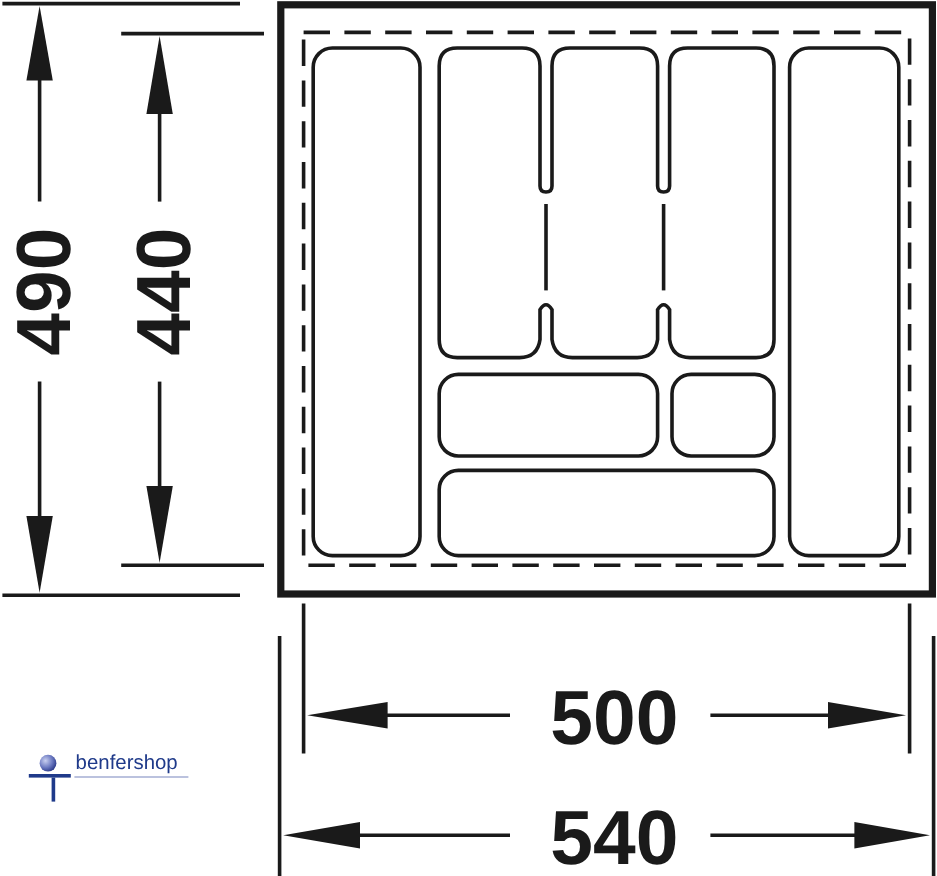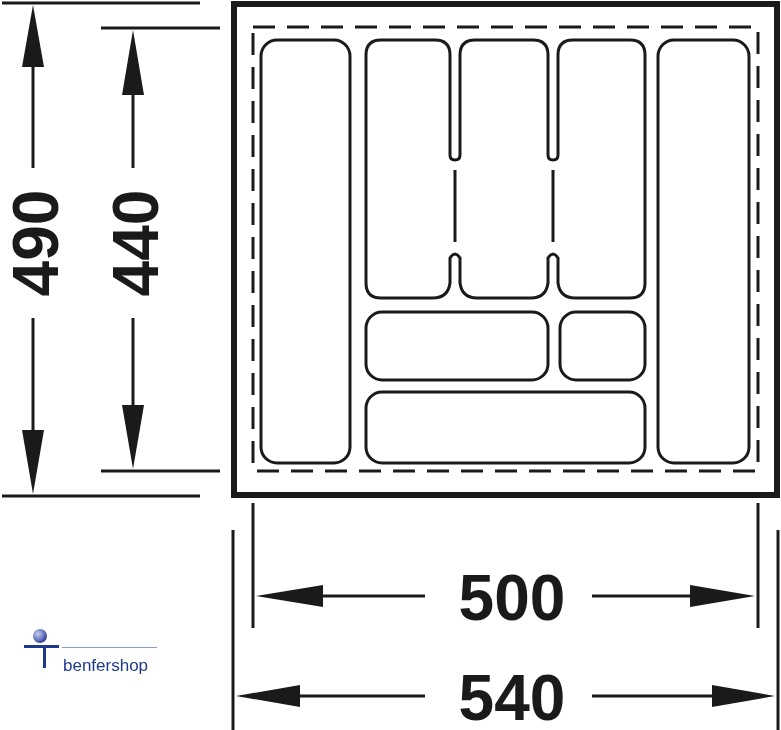--- a/index.html
+++ b/index.html
@@ -1,19 +1,19 @@
 <!DOCTYPE html>
 <html><head>
 <meta charset="utf-8">
 <style>
   html, body { margin:0; padding:0; background:#ffffff; }
   body { width:781px; height:730px; position:relative; overflow:hidden; font-family:"Liberation Sans", sans-serif; }
   #diagram { position:absolute; left:0; top:0; }
   .dim-label { font-family:"Liberation Sans", sans-serif; font-weight:bold; fill:#1a1a1a; }
-  .logo-text { position:absolute; left:63px; top:656px; font-family:"Liberation Sans", sans-serif; font-size:17px; color:#1f3a8a; letter-spacing:0px; }
+  .logo-text { position:absolute; left:63px; top:626px; font-family:"Liberation Sans", sans-serif; font-size:17px; color:#1f3a8a; letter-spacing:0px; }
 </style>
 </head>
 <body>
 
 <svg id="diagram" width="781" height="730" viewBox="0 0 781 730" xmlns="http://www.w3.org/2000/svg">
   <defs>
     <marker id="arrowhead" markerWidth="10" markerHeight="10" refX="0" refY="0"></marker>
   </defs>
 
   <rect x="234" y="4" width="543" height="491" fill="none" stroke="#1a1a1a" stroke-width="6"></rect>

